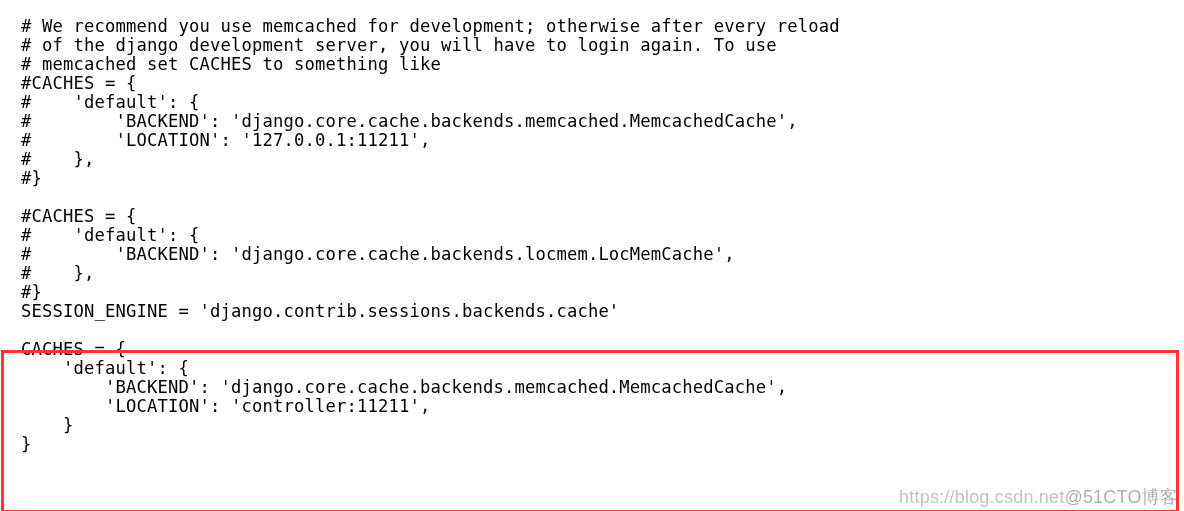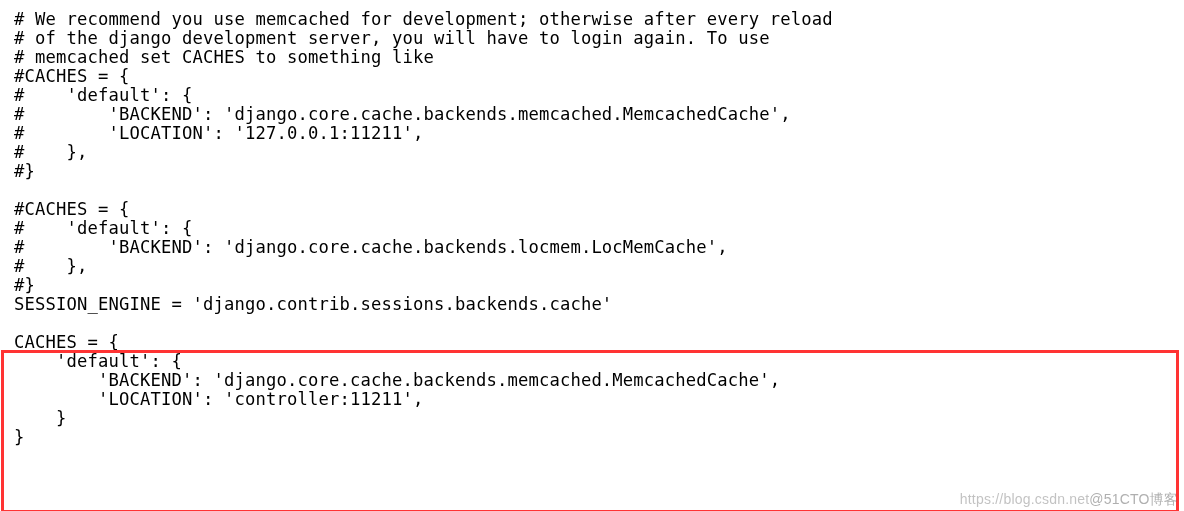--- a/index.html
+++ b/index.html
@@ -4,21 +4,21 @@
 <style>
   html, body {
     margin: 0;
     padding: 0;
     background: #ffffff;
     width: 1184px;
     height: 511px;
     overflow: hidden;
   }
   pre.code {
-    margin: 8px;
+    margin: 15px;
     padding: 2px 6px 6px 6px;
     font-family: "DejaVu Sans Mono", "Liberation Mono", "Courier New", monospace;
     font-size: 17.2px;
     line-height: 19px;
     white-space: pre;
     color: #000;
     letter-spacing: 0.15px;
   }
   .highlight-box {
     position: absolute;
@@ -28,21 +28,21 @@
     height: 163px;
     border: 3px solid #ff3333;
     box-sizing: border-box;
     pointer-events: none;
   }
   .watermark {
     position: absolute;
     right: 6px;
     bottom: 2px;
     font-family: Arial, sans-serif;
-    font-size: 14px;
+    font-size: 18px;
     color: rgba(120,120,120,0.45);
     letter-spacing: 0.2px;
     pointer-events: none;
   }
   .watermark .cn {
     color: rgba(110,110,110,0.55);
   }
 </style>
 </head>
 <body>

